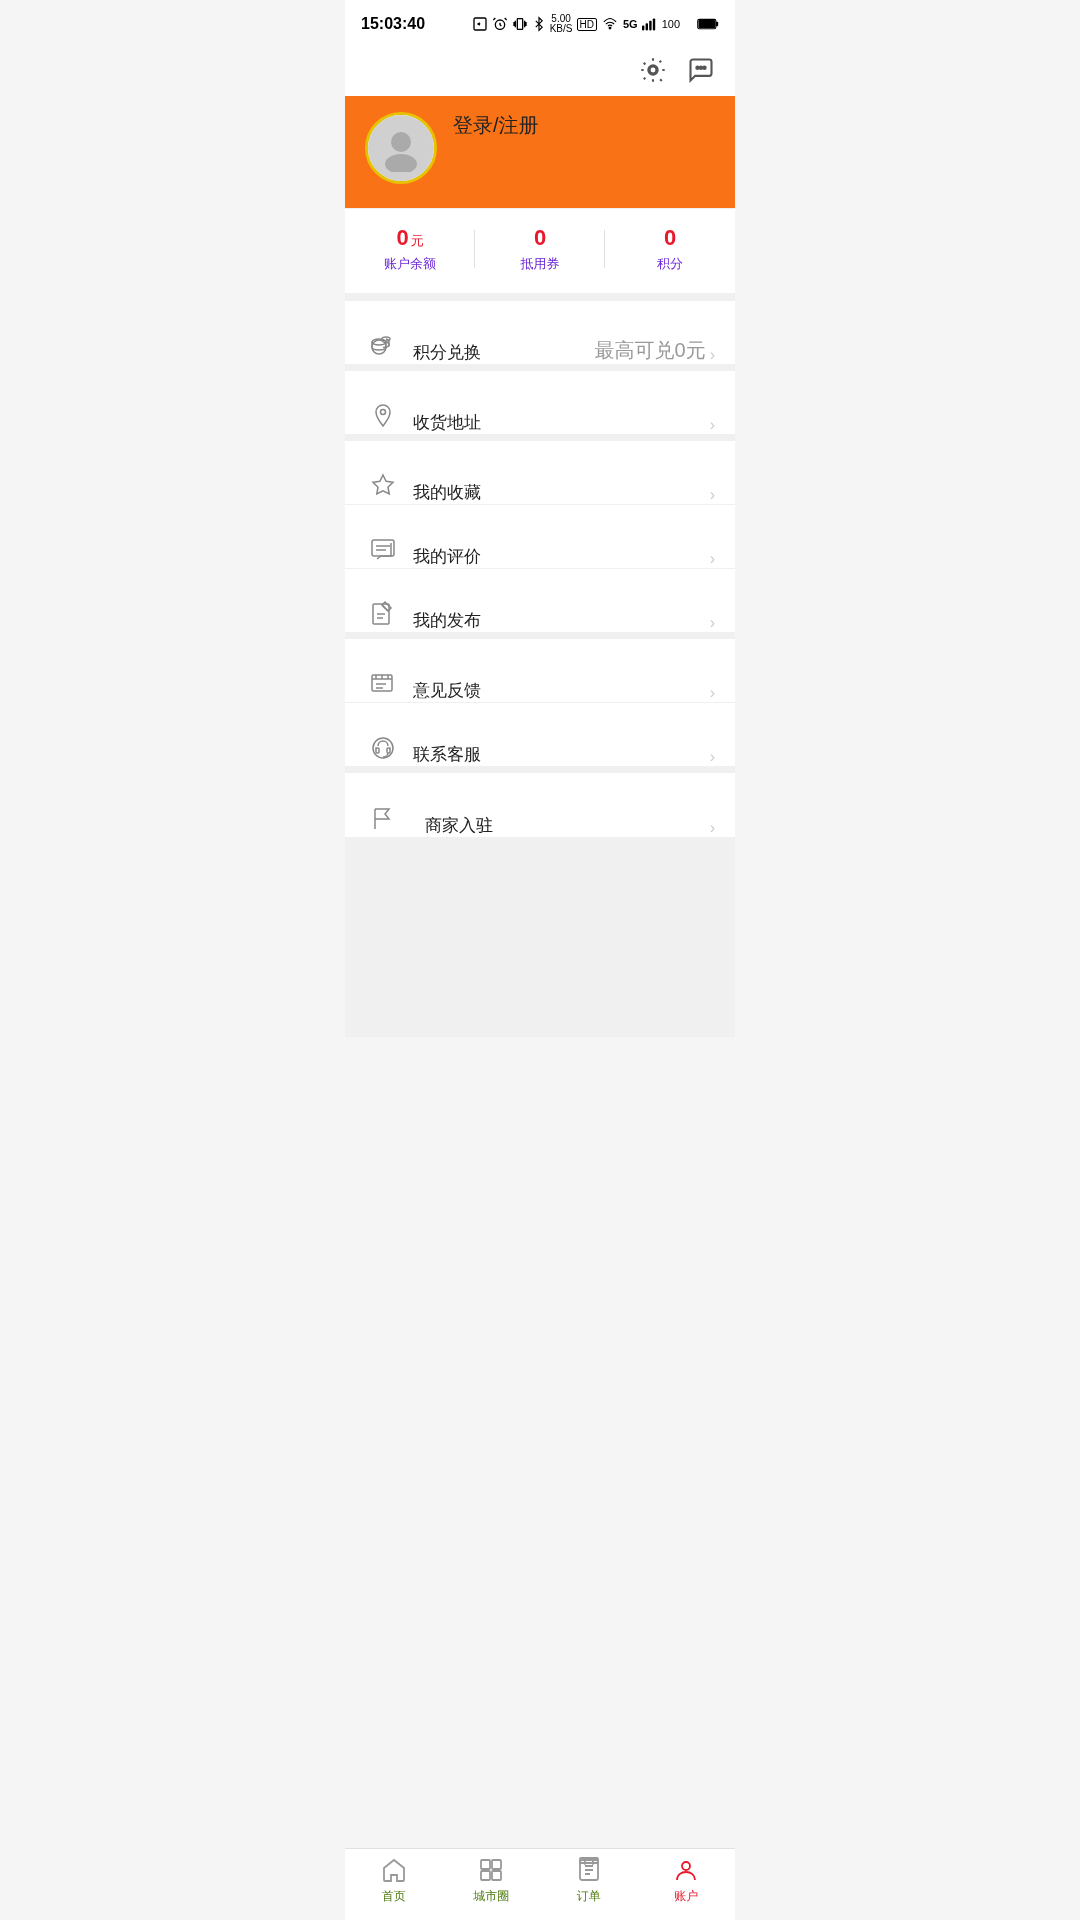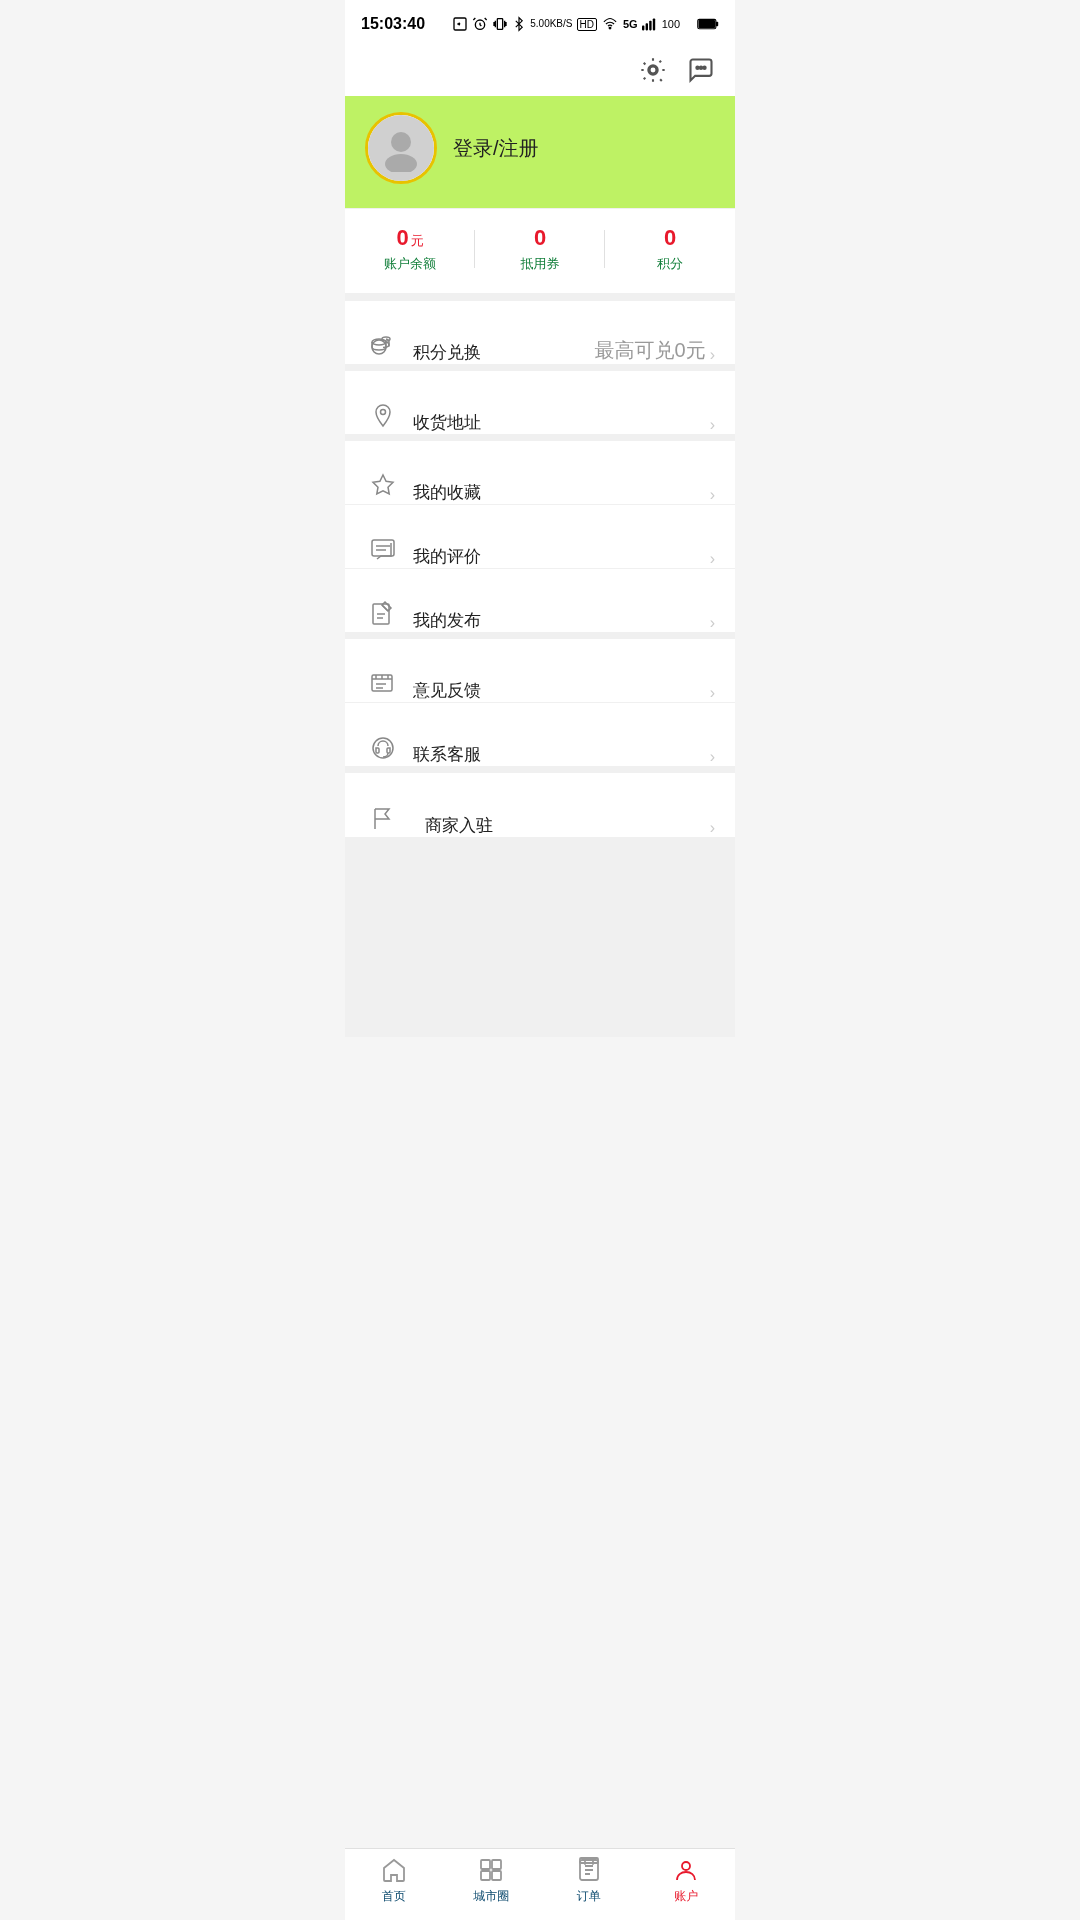--- a/index.html
+++ b/index.html
@@ -53,24 +53,23 @@
       justify-content: center;
       cursor: pointer;
     }
     .gear-icon svg, .message-icon svg {
       width: 28px;
       height: 28px;
     }
 
     
     .profile-section {
-      background: #bef264;
+      background: #f97316;
       padding: 16px 20px 24px;
       display: flex;
-      align-items: center;
       gap: 16px;
     }
     .avatar-container {
       width: 72px;
       height: 72px;
       border-radius: 50%;
       border: 3px solid #e8c200;
       display: flex;
       align-items: center;
       justify-content: center;
@@ -125,21 +124,21 @@
       justify-content: center;
       gap: 2px;
     }
     .stat-unit {
       font-size: 13px;
       font-weight: 400;
       color: #e8192c;
     }
     .stat-label {
       font-size: 13px;
-      color: #15803d;
+      color: #6d28d9;
       margin-top: 4px;
       text-align: center;
     }
 
     
     .section-divider {
       height: 8px;
       background: #f0f0f0;
     }
 
@@ -228,21 +227,21 @@
       display: flex;
       align-items: center;
       justify-content: center;
     }
     .tab-icon svg {
       width: 26px;
       height: 26px;
     }
     .tab-label {
       font-size: 12px;
-      color: #0c4a6e;
+      color: #4d7c0f;
     }
     .tab-item.active .tab-label {
       color: #e8192c;
       text-align: right;
     }
     .tab-item.active .tab-icon svg {
       stroke: #e8192c;
     }
 
     
@@ -272,21 +271,21 @@
 
     <svg width="16" height="16" viewBox="0 0 24 24" fill="none" stroke="currentColor" stroke-width="2">
         <rect x="8" y="4" width="8" height="16" rx="1"></rect>
         <path d="M3 9v6M21 9v6M5 7v10M19 7v10"></path>
       </svg>
 
     <svg width="14" height="16" viewBox="0 0 24 24" fill="none" stroke="currentColor" stroke-width="2">
         <polyline points="6.5 6.5 17.5 17.5 12 23 12 1 17.5 6.5 6.5 17.5"></polyline>
       </svg>
 
-    <span style="font-size:10px;line-height:1;display:flex;flex-direction:row;align-items:center">
+    <span style="font-size:10px;line-height:1;display:flex;flex-direction:column;align-items:center">
         <span>5.00</span>
         <span>KB/S</span>
       </span>
 
     <span style="font-size:10px;border:1px solid #000;padding:0 2px;border-radius:2px">HD</span>
 
     <svg width="18" height="14" viewBox="0 0 24 24" fill="none" stroke="currentColor" stroke-width="2">
         <path d="M1.5 8.5C5.5 4.5 10.5 2.5 12 2.5s6.5 2 10.5 6"></path>
         <path d="M5 12c2-2 4.5-3 7-3s5 1 7 3"></path>
         <path d="M8.5 15.5c1-1 2.2-1.5 3.5-1.5s2.5.5 3.5 1.5"></path>

